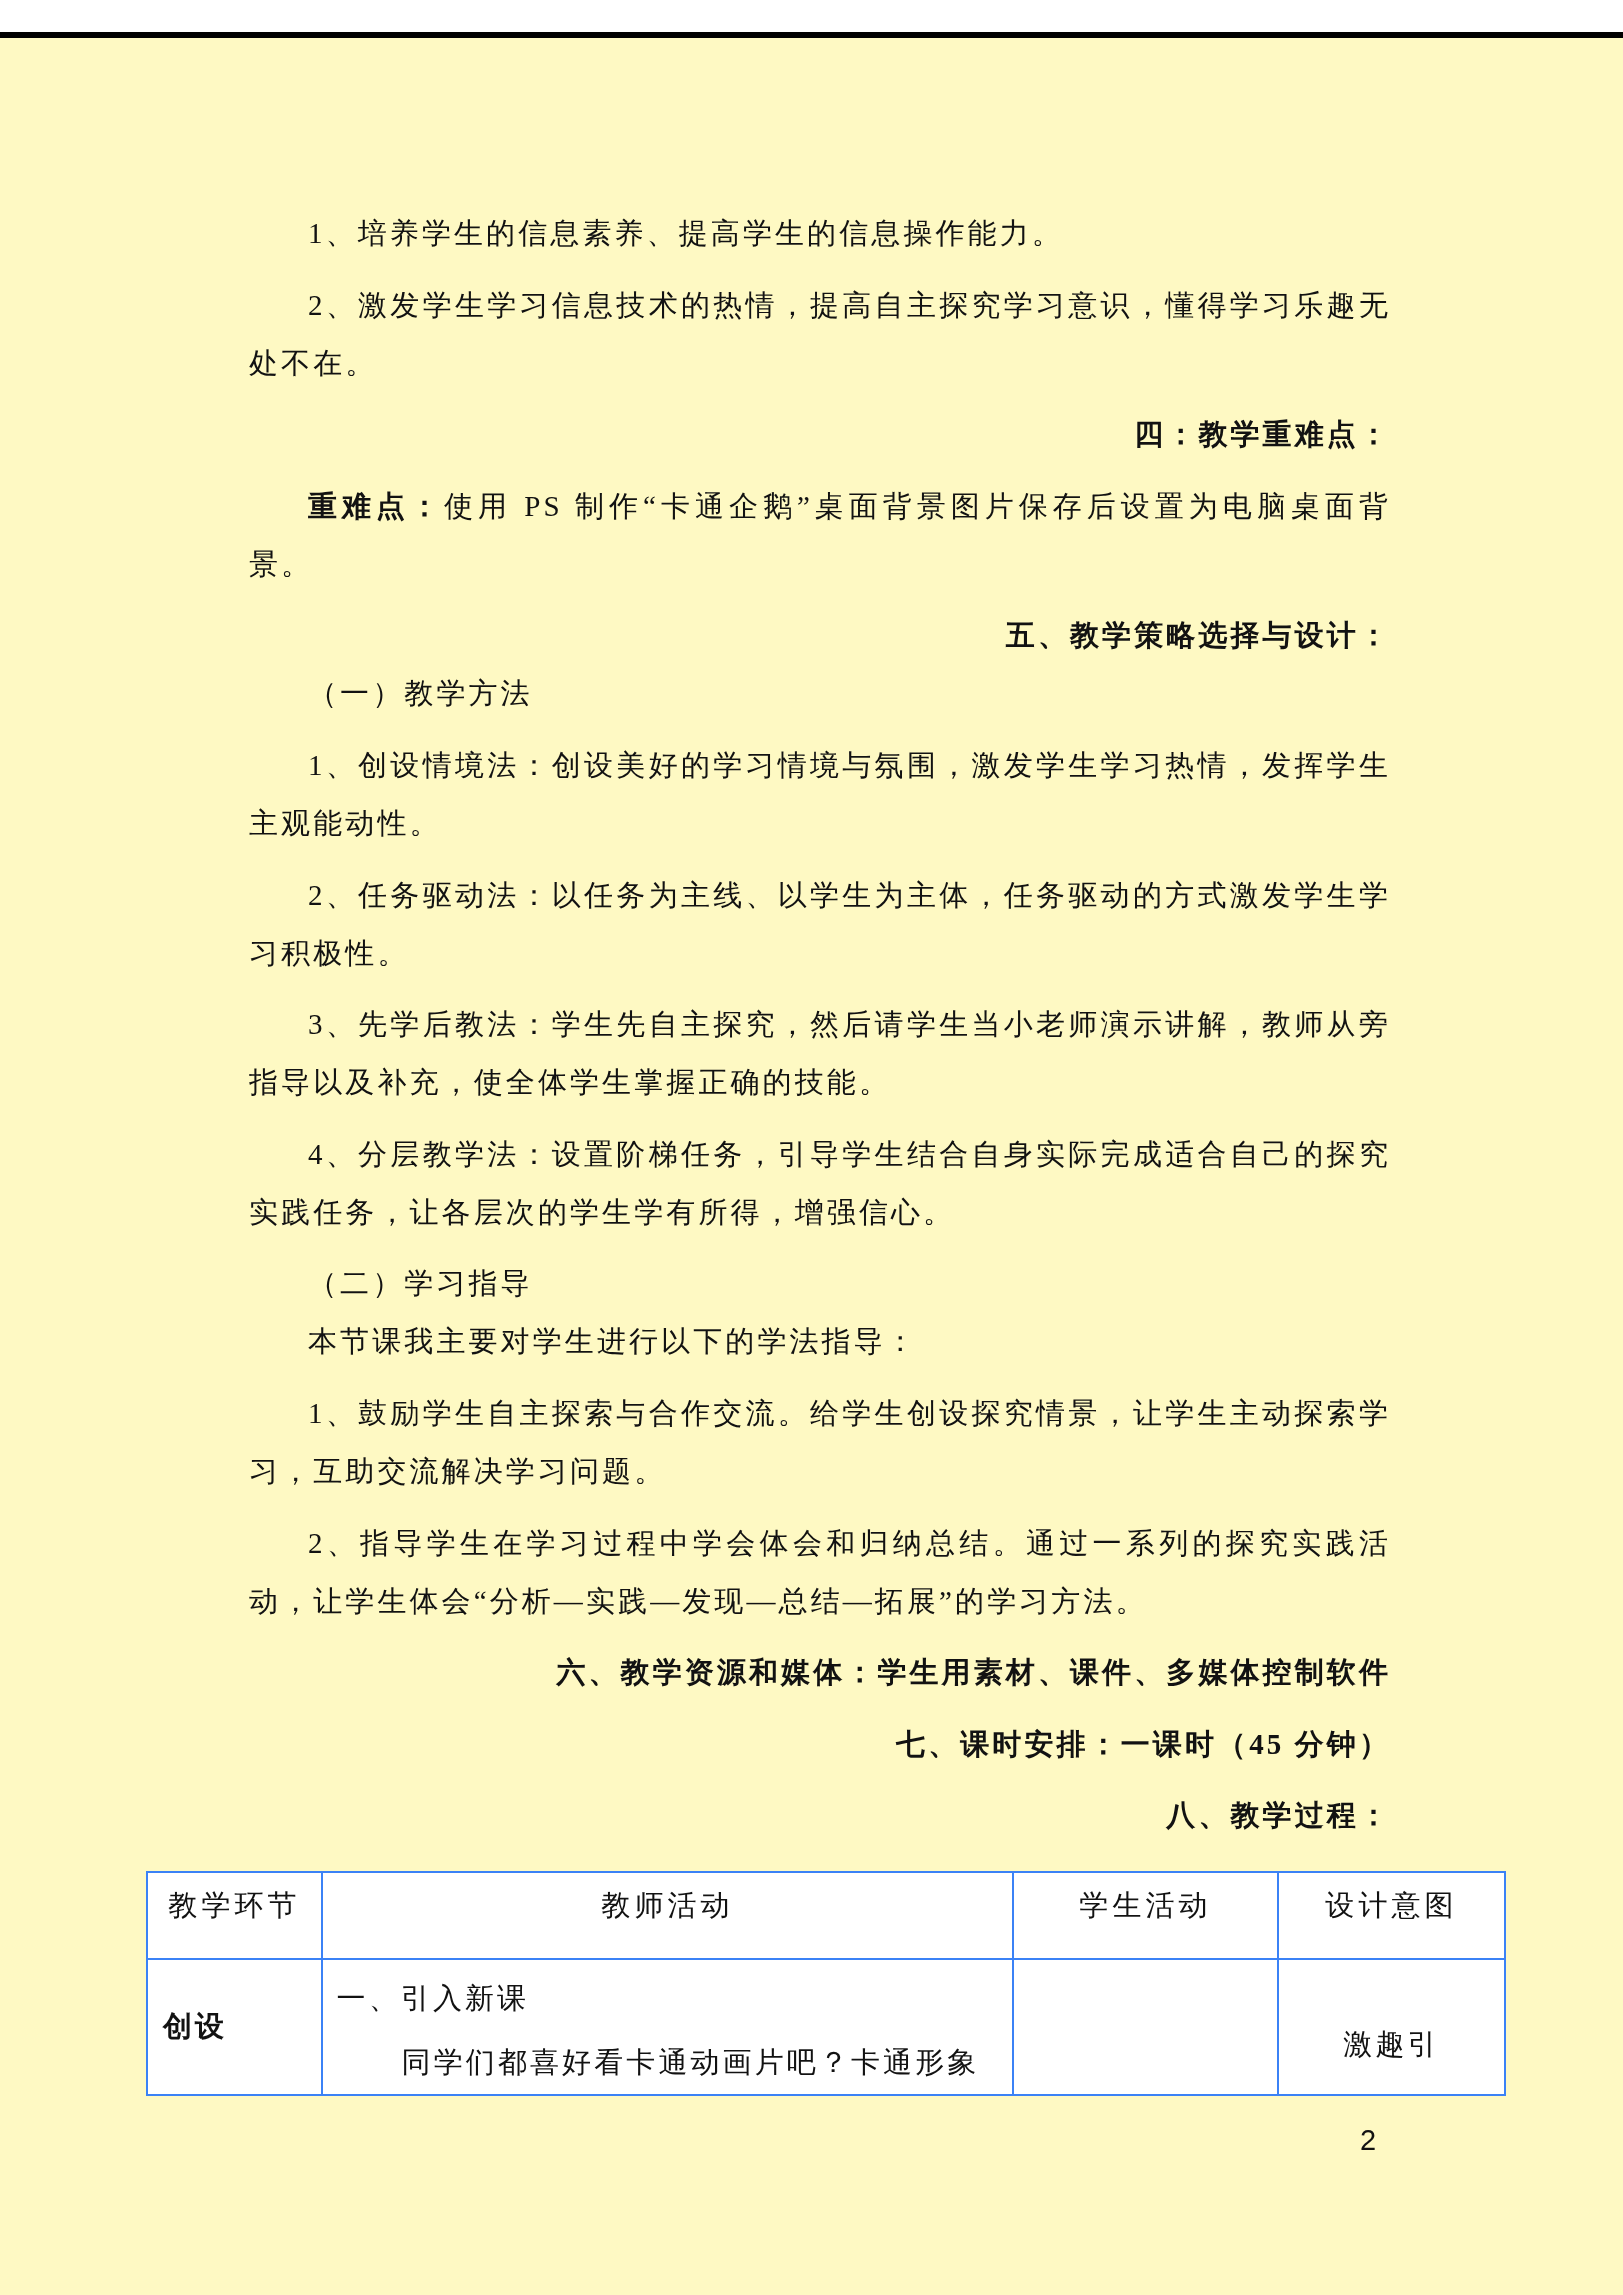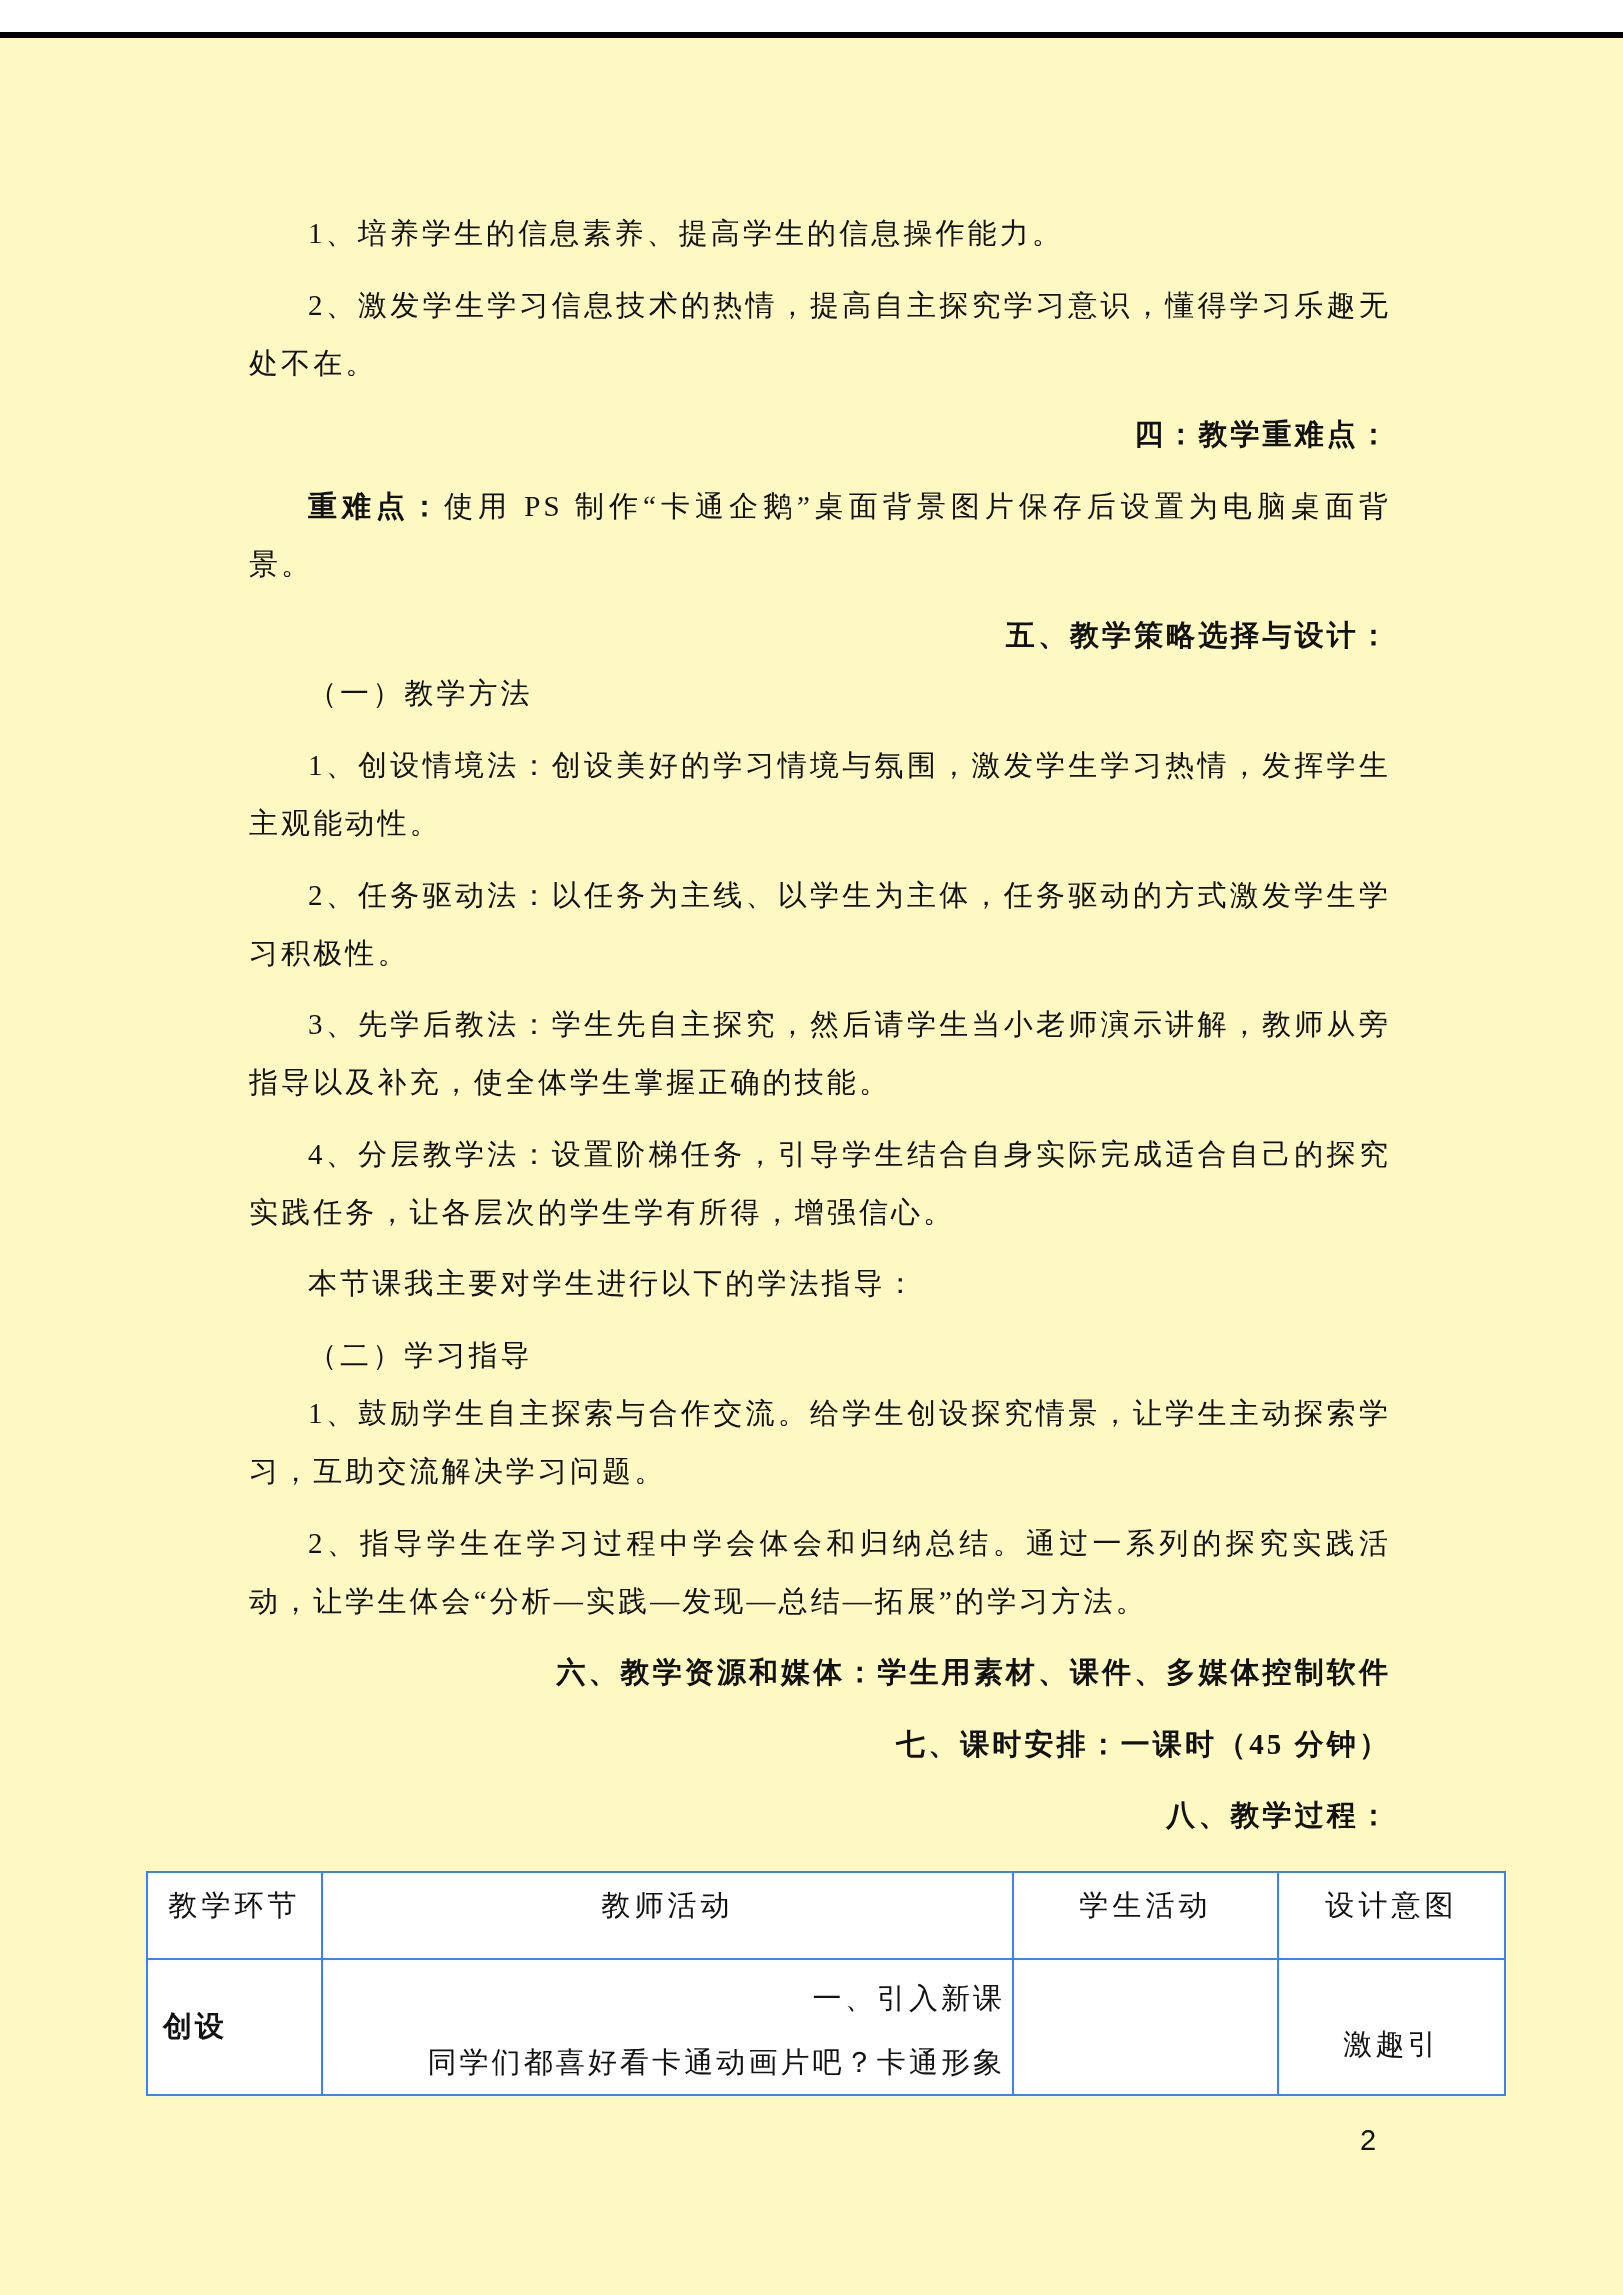--- a/index.html
+++ b/index.html
@@ -90,21 +90,20 @@
     font-weight: bold;
     vertical-align: middle;
     padding-left: 15px !important;
     letter-spacing: 3.1px !important;
   }
   .cell-teacher {
     vertical-align: top;
     padding: 8.2px 6.8px 0 13.6px !important;
     letter-spacing: 3.1px !important;
     line-height: 58px;
-    text-align: right;
   }
   .cell-teacher .t-line2 {
     padding-left: 65px;
     margin-top: 6.8px;
   }
   .cell-student {
     vertical-align: top;
   }
   .cell-intent {
     vertical-align: top;
@@ -139,22 +138,22 @@
     <p class="heading">四：教学重难点：</p>
     <p class="body"><b class="lead">重难点：</b><span>使用 PS 制作“卡通企鹅”桌面背景图片保存后设置为电脑桌面背景。</span></p>
 
     <p class="heading tight">五、教学策略选择与设计：</p>
     <p class="body">（一）教学方法</p>
     <p class="body">1、创设情境法：创设美好的学习情境与氛围，激发学生学习热情，发挥学生主观能动性。</p>
     <p class="body">2、任务驱动法：以任务为主线、以学生为主体，任务驱动的方式激发学生学习积极性。</p>
     <p class="body">3、先学后教法：学生先自主探究，然后请学生当小老师演示讲解，教师从旁指导以及补充，使全体学生掌握正确的技能。</p>
     <p class="body">4、分层教学法：设置阶梯任务，引导学生结合自身实际完成适合自己的探究实践任务，让各层次的学生学有所得，增强信心。</p>
 
+    <p class="body tight">（二）学习指导</p>
     <p class="body">本节课我主要对学生进行以下的学法指导：</p>
-    <p class="body tight">（二）学习指导</p>
     <p class="body">1、鼓励学生自主探索与合作交流。给学生创设探究情景，让学生主动探索学习，互助交流解决学习问题。</p>
     <p class="body">2、指导学生在学习过程中学会体会和归纳总结。通过一系列的探究实践活动，让学生体会“分析—实践—发现—总结—拓展”的学习方法。</p>
 
     <p class="heading">六、教学资源和媒体：学生用素材、课件、多媒体控制软件</p>
     <p class="heading">七、课时安排：一课时（45 分钟）</p>
     <p class="heading">八、教学过程：</p>
 
     <table class="process-table">
       <colgroup>
         <col style="width:175px">

